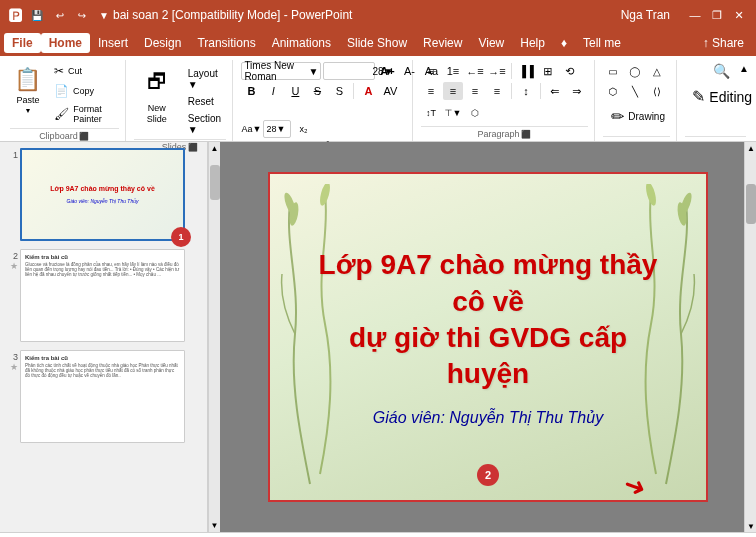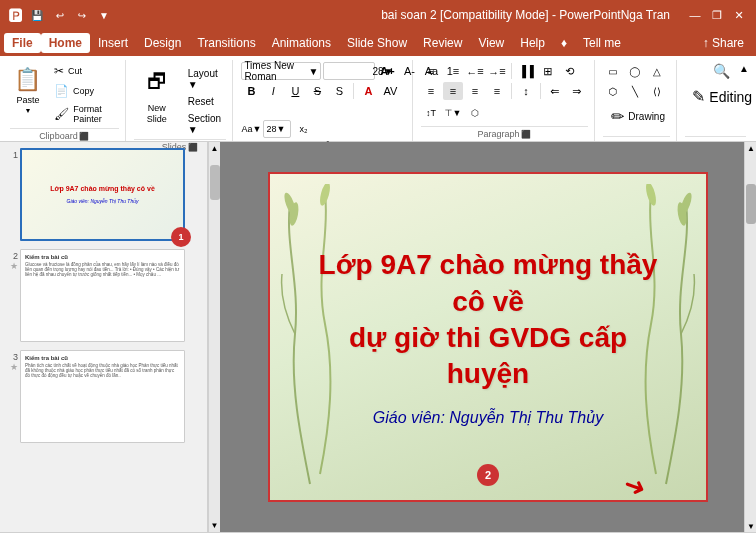--- a/index.html
+++ b/index.html
@@ -9,21 +9,21 @@
     .title-bar {
       height: 30px;
       background: #b7472a;
       display: flex;
       align-items: center;
       justify-content: space-between;
       padding: 0 8px;
       color: white;
     }
     .title-bar-left { display: flex; align-items: center; gap: 6px; }
-    .title-bar-center { font-size: 12px; font-weight: normal; flex: 1; text-align: right; }
+    .title-bar-center { font-size: 12px; font-weight: normal; flex: 1; text-align: left; }
     .title-bar-right { display: flex; align-items: center; gap: 4px; font-size: 12px; }
     .title-btn { width: 18px; height: 18px; display: flex; align-items: center; justify-content: center; cursor: pointer; font-size: 11px; border-radius: 2px; }
     .quick-access { display: flex; gap: 4px; align-items: center; }
     .quick-btn { width: 18px; height: 18px; display: flex; align-items: center; justify-content: center; font-size: 10px; cursor: pointer; color: white; border-radius: 2px; }
 
     
     .menu-bar {
       height: 26px;
       background: #b7472a;
       display: flex;

